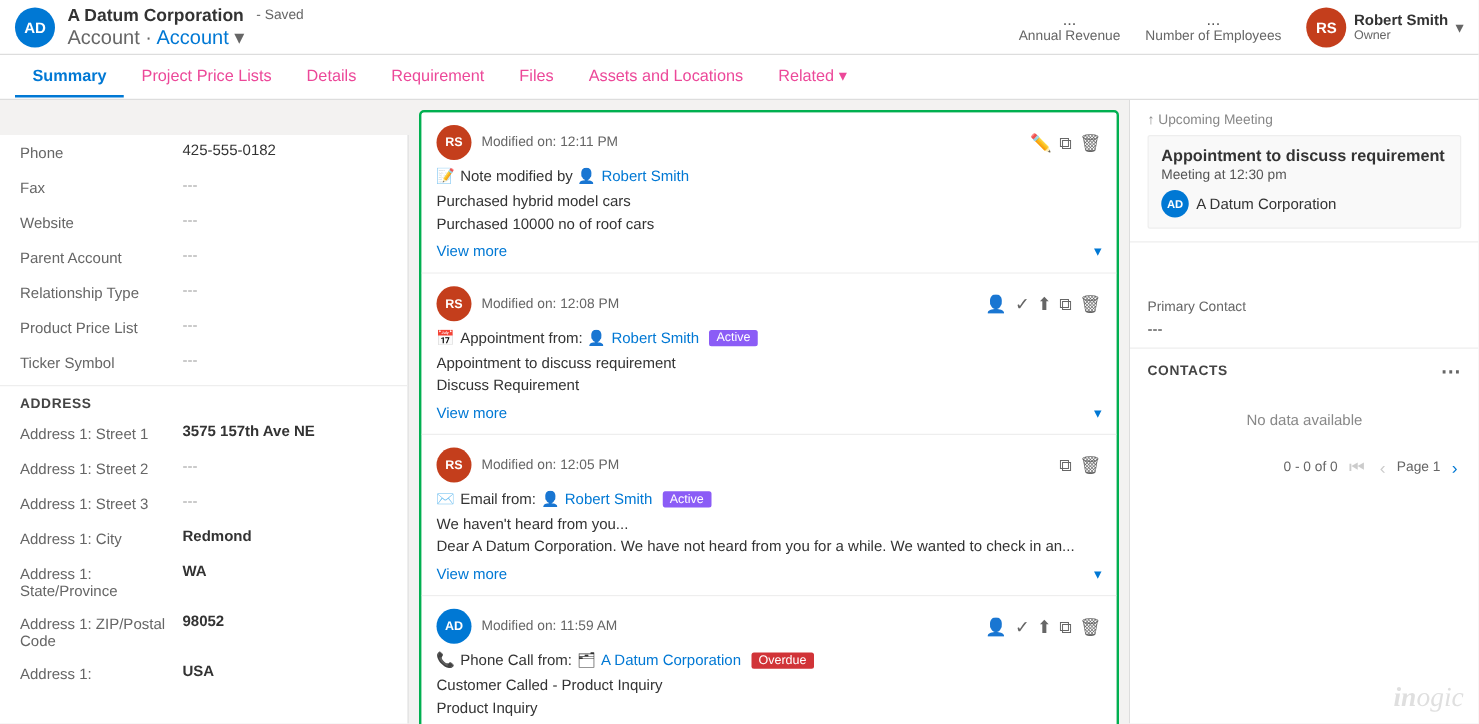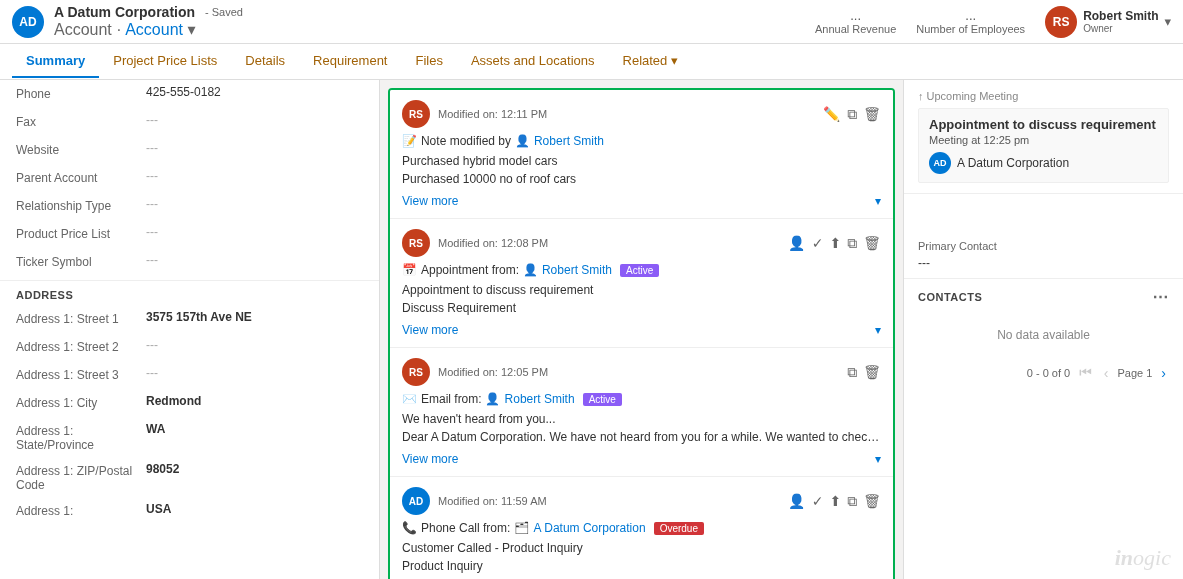--- a/index.html
+++ b/index.html
@@ -43,41 +43,42 @@
       background: #fff;
       border-bottom: 1px solid #ddd;
       display: flex;
       align-items: center;
       padding: 0 12px;
       height: 36px;
     }
     .nav-tab {
       padding: 8px 14px;
       font-size: 13px;
-      color: #a16207;
+      color: #ec4899;
       cursor: pointer;
       border-bottom: 2px solid transparent;
       white-space: nowrap;
     }
     .nav-tab.active { border-bottom: 2px solid #0078d4; color: #0078d4; font-weight: 700; }
 
     
     .main-layout {
       display: flex;
       height: calc(579px - 80px);
       overflow: hidden;
     }
 
     
     .left-panel {
-      width: 380px;
+      width: 327px;
       background: #fff;
       border-right: 1px solid #ddd;
       overflow-y: auto;
       flex-shrink: 0;
+      margin-top: 28px;
     }
     .field-row {
       display: flex;
       align-items: flex-start;
       padding: 5px 16px;
       min-height: 28px;
     }
     .field-label {
       width: 130px;
       color: #666;
@@ -465,21 +466,21 @@
   </div>
 
   <div class="right-panel">
 
     <div class="right-section">
       <div style="font-size:11px;color:#888;margin-bottom:6px;">
         <span>↑ Upcoming Meeting</span>
       </div>
       <div class="appointment-card">
         <div class="appointment-title">Appointment to discuss requirement</div>
-        <div class="appointment-sub">Meeting at 12:25 pm</div>
+        <div class="appointment-sub">Meeting at 12:30 pm</div>
         <div class="appointment-who">
           <div class="avatar-sm avatar-ad-sm" style="width:22px;height:22px;font-size:9px;">AD</div>
           <span style="font-size:12px;">A Datum Corporation</span>
         </div>
       </div>
     </div>
 
     <div class="primary-contact-section">
       <div class="primary-contact-label">Primary Contact</div>
       <div class="primary-contact-value">---</div>

